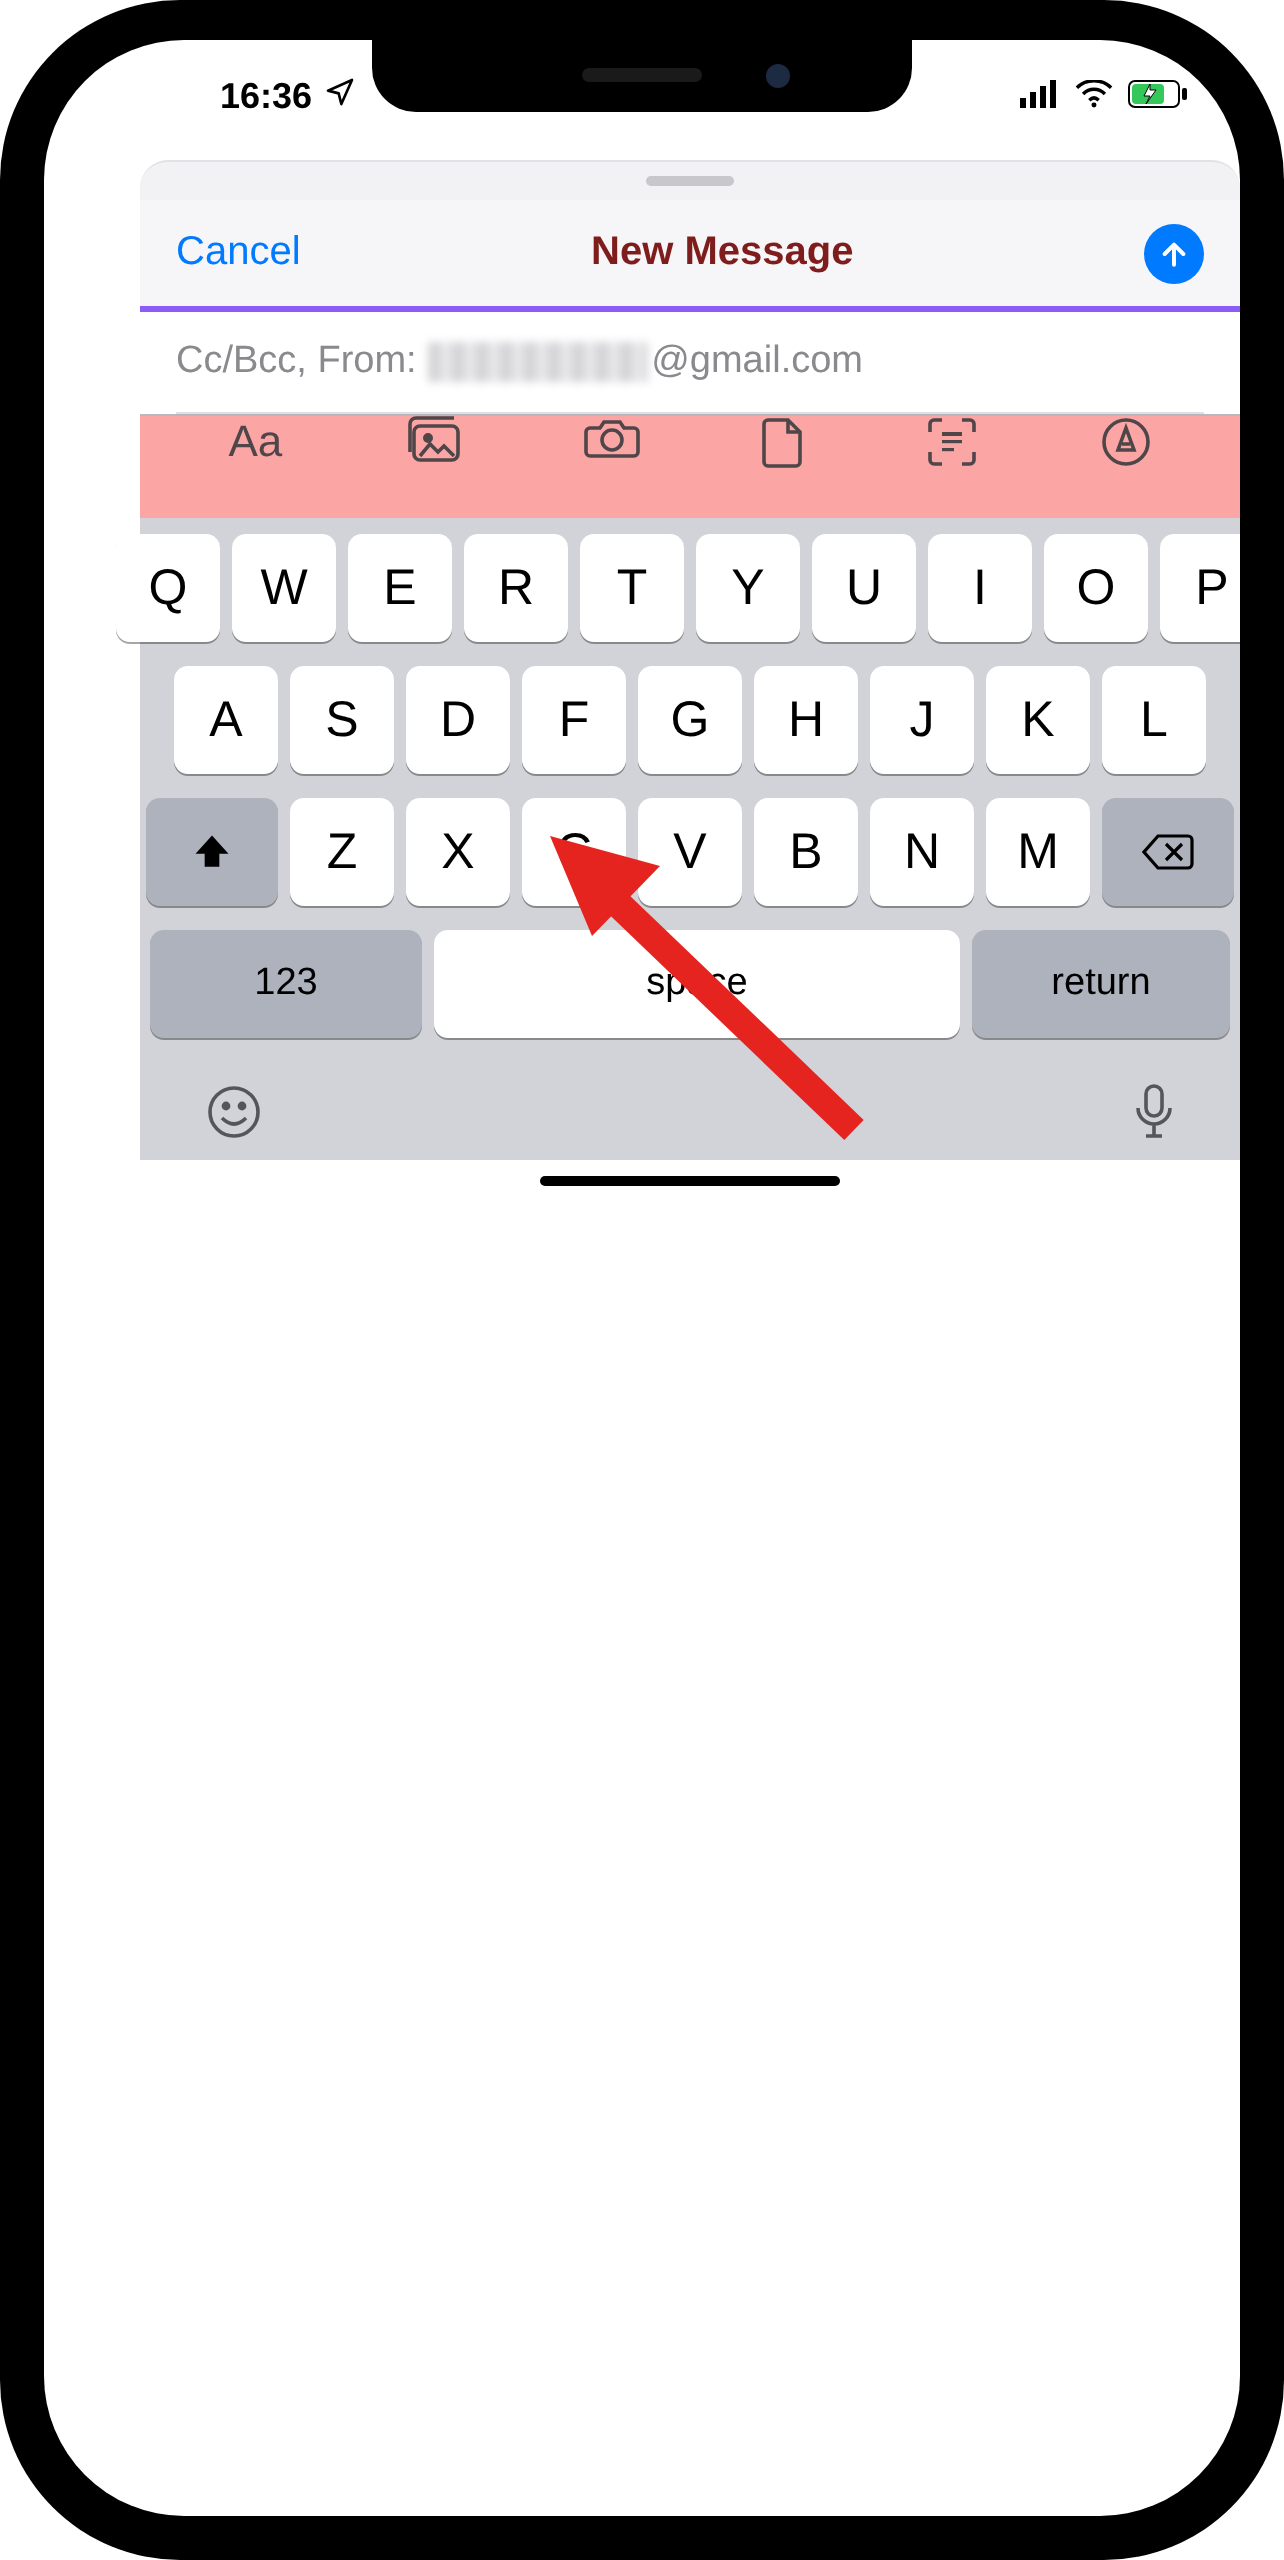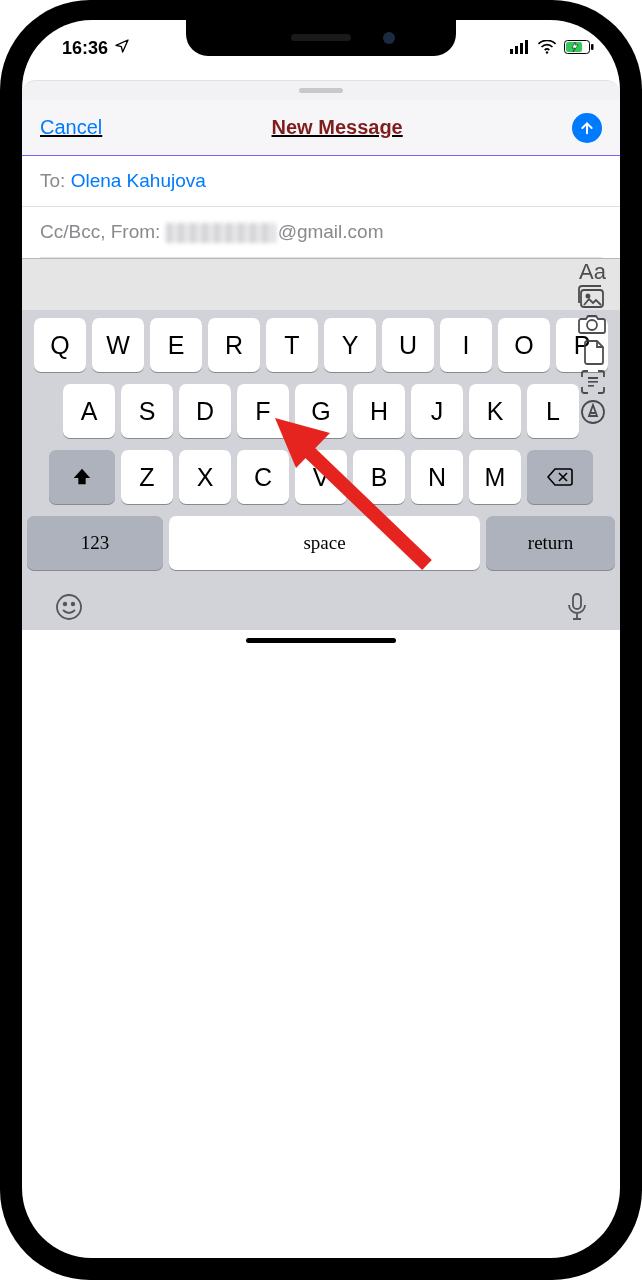--- a/index.html
+++ b/index.html
@@ -3,21 +3,21 @@
 <meta charset="utf-8">
 <style>
   * { box-sizing: border-box; margin: 0; padding: 0; }
   html, body { width: 642px; height: 1280px; background: #fff; font-family: -apple-system, "Helvetica Neue", Arial, sans-serif; }
   .phone {
     position: absolute; left: 0; top: 0; width: 642px; height: 1280px;
     background: #000; border-radius: 90px; padding: 20px 22px 22px 22px;
   }
   .screen {
     position: relative; width: 100%; height: 100%; background: #fff;
-    border-radius: 70px; overflow: hidden;
+    border-radius: 70px; overflow: hidden; padding-left: 48px;
   }
   
   .notch {
     position: absolute; top: 0; left: 50%; transform: translateX(-50%);
     width: 270px; height: 36px; background: #000; border-radius: 0 0 22px 22px; z-index: 50;
   }
   .notch .speaker {
     position:absolute; width:60px; height:7px; background:#1a1a1a; border-radius:4px;
     left:50%; top:14px; transform:translateX(-50%);
   }
@@ -39,21 +39,21 @@
     height: 20px; background: #f2f2f4; margin-top: 12px;
     border-top: 1px solid #e2e2e6;
     border-radius: 14px 14px 0 0;
     display:flex; align-items:center; justify-content:center;
   }
   .grabber { width: 44px; height:5px; border-radius:3px; background:#c7c7cc;}
   
   .navbar {
     background:#f6f6f8; height:56px;
     display:flex; align-items:center; justify-content:space-between;
-    padding: 0 18px; border-bottom:1px solid #8b5cf6;text-decoration:underline;
+    padding: 0 18px; border-bottom:3px solid #8b5cf6;
   }
   .nav-cancel { color:#007aff; font-size:20px; }
   .nav-title { font-size:20px; font-weight:600; color:#7f1d1d; }
   .nav-send {
     width:30px; height:30px; border-radius:50%; background:#007aff;
     display:flex; align-items:center; justify-content:center;
   }
   
   .field {
     padding: 14px 18px; font-size:19px; color:#8a8a8e;
@@ -70,44 +70,43 @@
   .from-row-inset { margin: 0 18px; border-bottom:1px solid #e0e0e3; }
   
   .body-area {
     padding: 14px 18px 10px 18px; font-size:19px; line-height:1.35; background:#fff;
     height: 365px;
   }
   .body-link { color:#007aff; text-decoration: underline; word-break: break-all;}
   .body-sig { margin-top: 28px; color:#000; font-size:20px;}
   
   .kb-toolbar {
-    height: 52px; background:#e5e5e5; display:flex; align-items:flex-end;
+    height: 52px; background:#fca5a5; display:flex; align-items:flex-start;
     justify-content:space-around; padding:0 14px;
     border-top:1px solid #b6b8be;
-    flex-direction:column;
   }
   .kb-tb-item { color:#3c3c3f; opacity:0.9; }
   
   .keyboard {
     background:#d1d3d9; padding: 8px 5px 6px 5px;
   }
   .kb-row { display:flex; gap:6px; margin-bottom:12px; justify-content:center;}
   .key {
     background:#fff; border-radius:7px; height:54px;
     display:flex; align-items:center; justify-content:center;
     font-size:25px; color:#000; box-shadow: 0 1px 0 rgba(0,0,0,0.35);
     flex:1;
   }
   .key.func { background:#aeb2bc; }
   .row1 .key { width:52px; flex:none;}
   .row2 { padding: 0 28px;}
   .row2 .key { width:52px; flex:none;}
   .row3 .key { width:52px; flex:none;}
   .row3 .shift, .row3 .bksp { width:66px; flex:none;}
-  .kb-bottom { display:flex; gap:6px;font-family:Liberation Serif, serif; }
+  .kb-bottom { display:flex; gap:6px; }
   .kb-bottom .key { height:54px; }
   .kb-bottom .numkey { width:136px; flex:none; font-size:19px;}
   .kb-bottom .space { flex:1; font-size:19px;}
   .kb-bottom .retkey { width:129px; flex:none; font-size:19px;}
   .kb-under {
     display:flex; justify-content:space-between; align-items:center;
     padding: 16px 32px 4px 32px; background:#d1d3d9;
   }
   .home-ind {
     width: 150px; height:5px; background:#000; border-radius:3px;
@@ -172,25 +171,20 @@
     <div class="navbar">
       <span class="nav-cancel">Cancel</span>
       <span class="nav-title">New Message</span>
       <span class="nav-send">
         <svg width="16" height="16" viewBox="0 0 24 24">
             <path d="M12 20 V5 M5 12 L12 5 L19 12" stroke="#fff" stroke-width="3" fill="none" stroke-linecap="round" stroke-linejoin="round"></path>
           </svg>
       </span>
     </div>
 
-    <div class="field bordered">
-      <span class="label">To:</span>
-      <span> </span>
-      <span class="value-link">Olena Kahujova</span>
-    </div>
 
     <div class="field" style="padding-bottom:14px;">
       <span class="label">Cc/Bcc, From:</span>
       <span> </span>
       <span class="blur"></span><span class="label">@gmail.com</span>
     </div>
     <div class="from-row-inset"></div>
 
 
 

